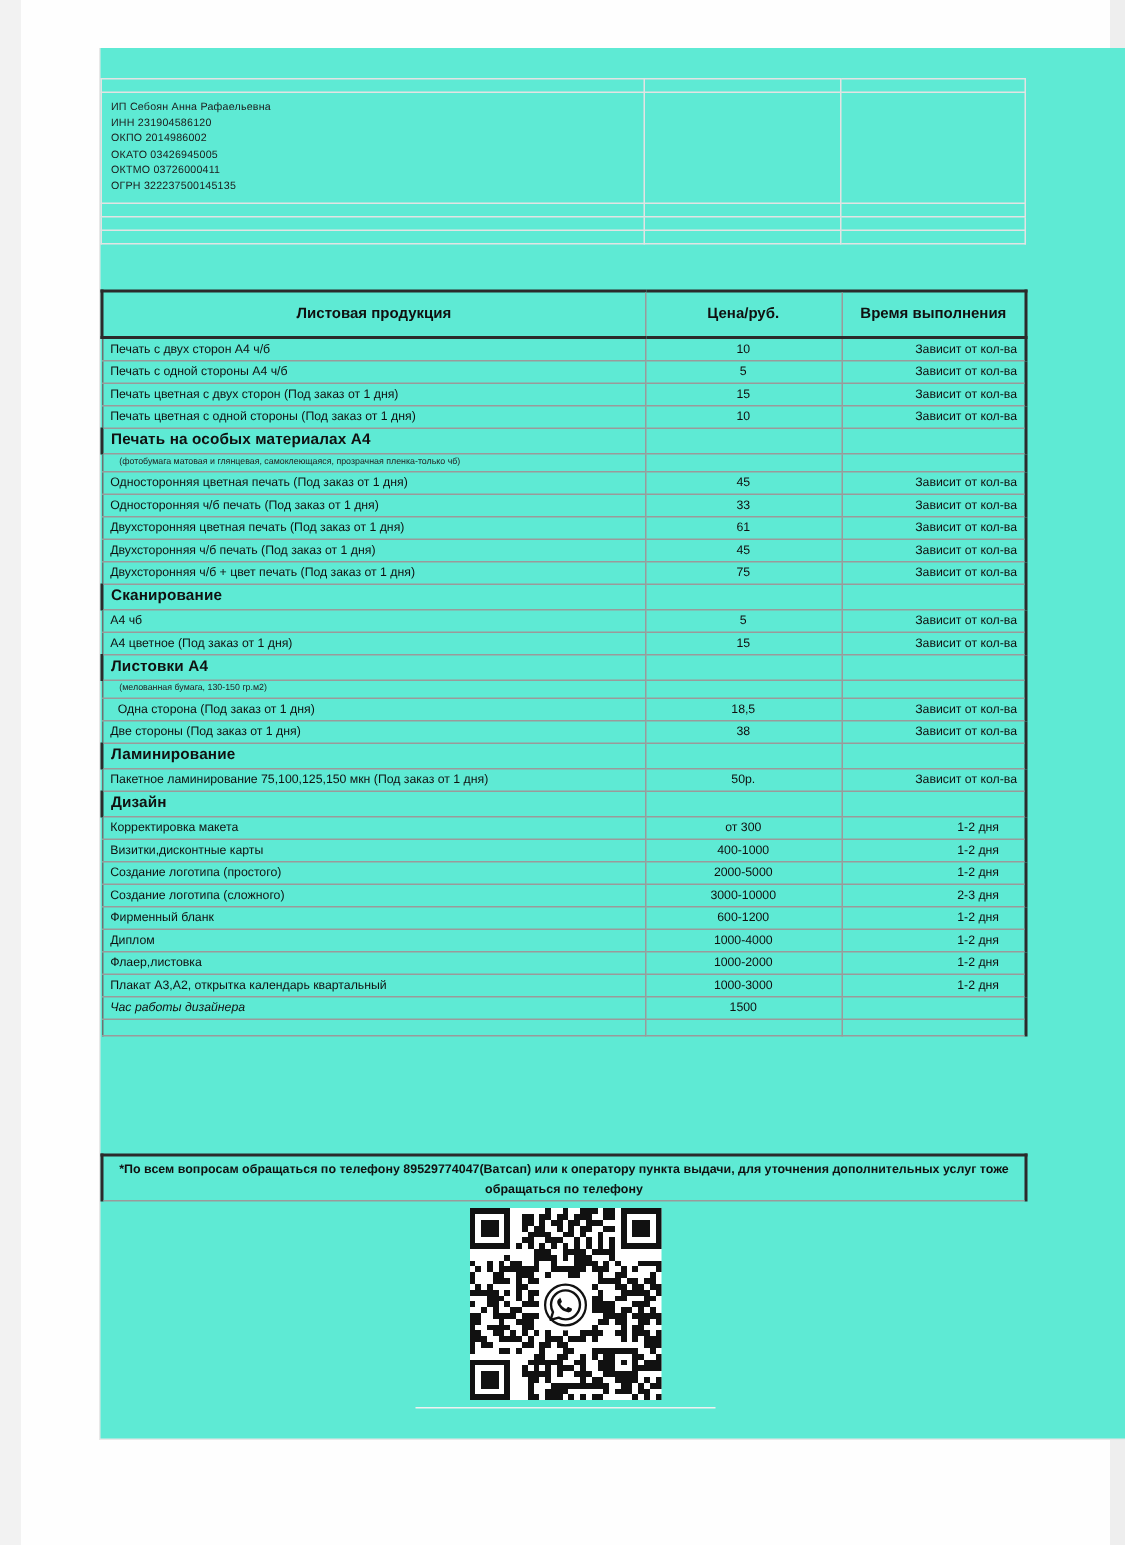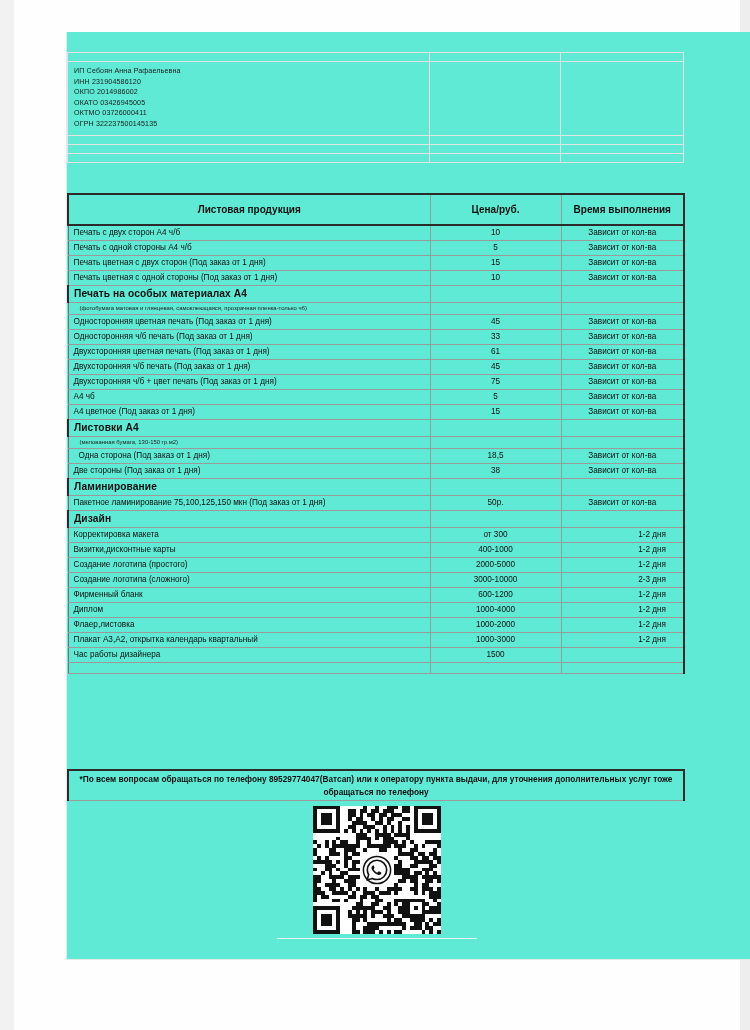--- a/index.html
+++ b/index.html
@@ -83,21 +83,21 @@
     font-weight: bold;
     text-align: center;
     height: 31px;
     line-height: 11.5px;
     white-space: normal;
   }
   .ptable tr.hdr td.c1 { border-left: 2px solid #2b2b2b; }
   .ptable tr.hdr td.c3 { border-right: 2px solid #2b2b2b; }
 
   td.num   { text-align: center; }
-  td.term  { text-align: center; }
+  td.term  { text-align: right; }
   td.termr { text-align: right; padding-right: 17px; }
 
   tr.section td {
     font-size: 10.2px;
     font-weight: bold;
     height: 17px;
     letter-spacing: .1px;
   }
   tr.subnote td {
     font-size: 5.9px;
@@ -249,20 +249,25 @@
           <tr class="item">
             <td style="border-left: 1px solid rgb(111, 111, 111);">Двухсторонняя ч/б печать (Под заказ от 1 дня)</td>
             <td class="num">45</td>
             <td class="term" style="border-right: 2px solid rgb(43, 43, 43);">Зависит от кол-ва</td>
           </tr>
           <tr class="item">
             <td style="border-left: 1px solid rgb(111, 111, 111);">Двухсторонняя ч/б + цвет печать  (Под заказ от 1 дня)</td>
             <td class="num">75</td>
             <td class="term" style="border-right: 2px solid rgb(43, 43, 43);">Зависит от кол-ва</td>
           </tr>
+          <tr class="section">
+            <td style="border-left: 2px solid rgb(43, 43, 43);">Сканирование</td>
+            <td class="num"></td>
+            <td class="term" style="border-right: 2px solid rgb(43, 43, 43);"></td>
+          </tr>
           <tr class="item">
             <td style="border-left: 1px solid rgb(111, 111, 111);">А4 чб</td>
             <td class="num">5</td>
             <td class="term" style="border-right: 2px solid rgb(43, 43, 43);">Зависит от кол-ва</td>
           </tr>
           <tr class="item">
             <td style="border-left: 1px solid rgb(111, 111, 111);">А4 цветное (Под заказ от 1 дня)</td>
             <td class="num">15</td>
             <td class="term" style="border-right: 2px solid rgb(43, 43, 43);">Зависит от кол-ва</td>
           </tr>
@@ -335,21 +340,21 @@
             <td style="border-left: 1px solid rgb(111, 111, 111);">Флаер,листовка</td>
             <td class="num">1000-2000</td>
             <td class="termr" style="border-right: 2px solid rgb(43, 43, 43);">1-2 дня</td>
           </tr>
           <tr class="item">
             <td style="border-left: 1px solid rgb(111, 111, 111);">Плакат А3,А2, открытка календарь квартальный</td>
             <td class="num">1000-3000</td>
             <td class="termr" style="border-right: 2px solid rgb(43, 43, 43);">1-2 дня</td>
           </tr>
           <tr class="item">
-            <td style="border-left: 1px solid rgb(111, 111, 111);">Час работы дизайнера</td>
+            <td style="border-left: 1px solid rgb(111, 111, 111); font-style: italic;">Час работы дизайнера</td>
             <td class="num">1500</td>
             <td class="term" style="border-right: 2px solid rgb(43, 43, 43);"></td>
           </tr>
           <tr class="blank">
             <td style="border-left: 1px solid rgb(111, 111, 111);"></td>
             <td class="num"></td>
             <td class="term" style="border-right: 2px solid rgb(43, 43, 43);"></td>
           </tr>
         </tbody>
     </table>

